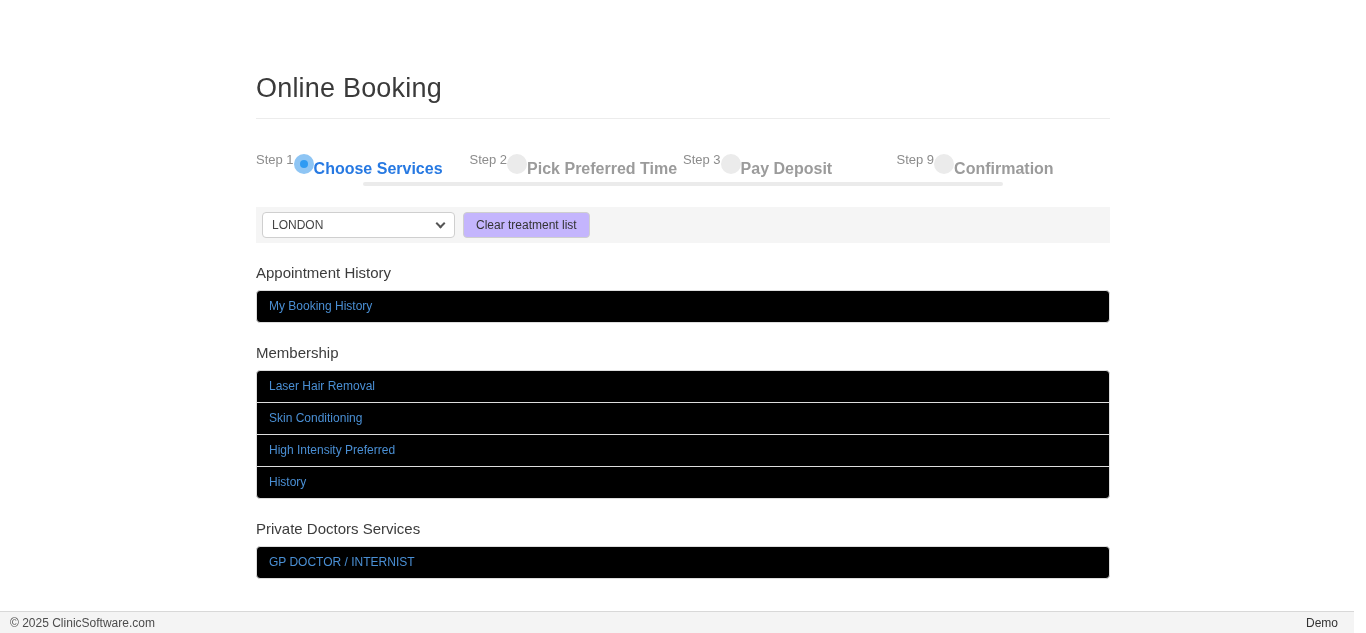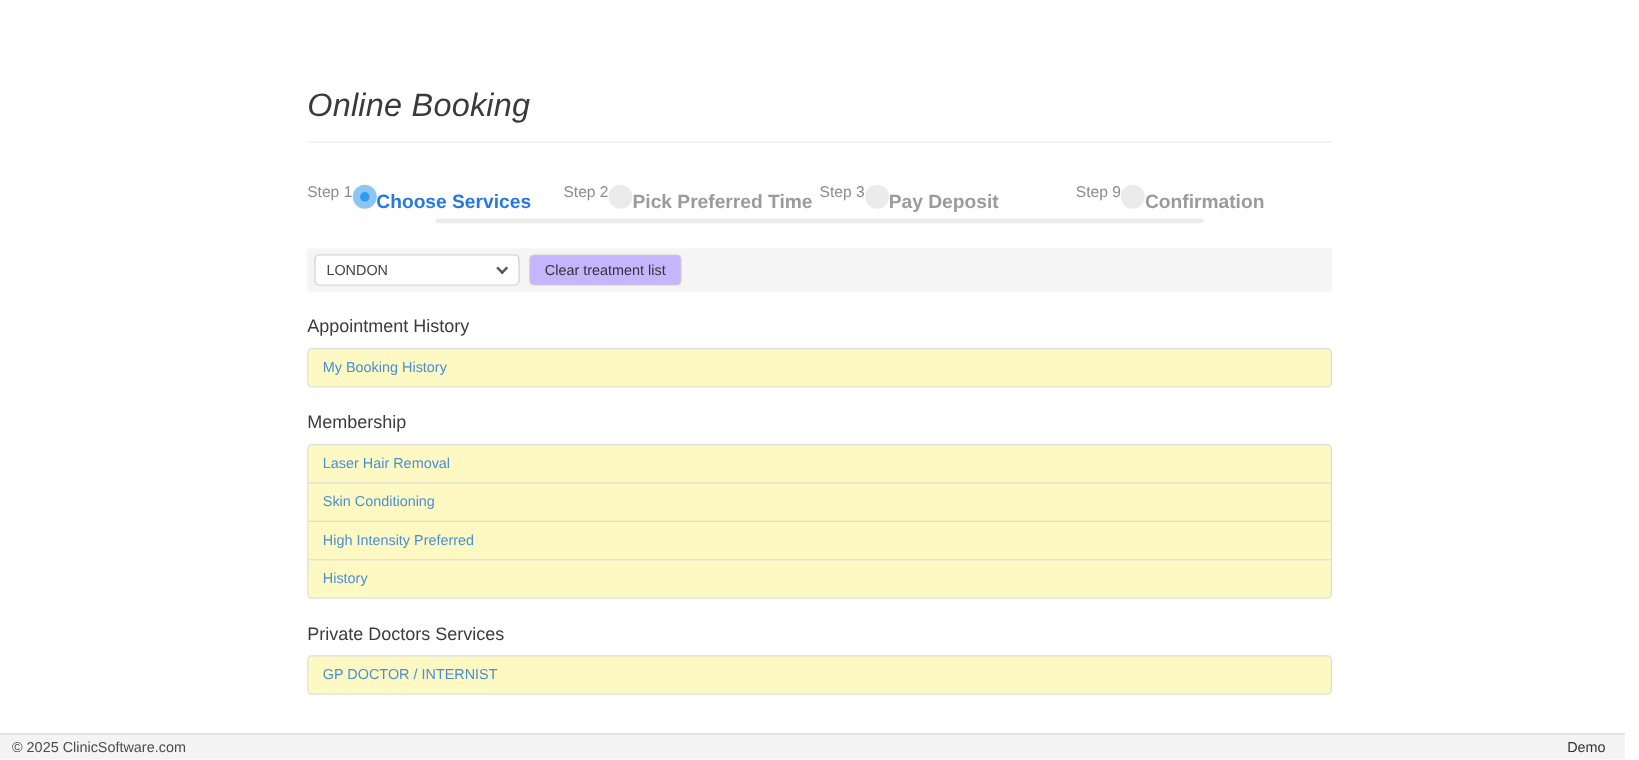--- a/index.html
+++ b/index.html
@@ -8,21 +8,21 @@
     background: #ffffff;
     font-family: "Liberation Sans", sans-serif;
     overflow: hidden;
     position: relative;
   }
   .container { width: 854px; margin: 0 auto; padding-top: 72px; }
 
   
   .page-title {
     font-size: 27px; font-weight: 400; color: #3a3a3a;
-    letter-spacing: 0.2px; line-height: 32px; font-style: italic;
+    letter-spacing: 0.2px; line-height: 32px;
   }
   .title-rule { border: none; border-top: 1px solid #ececec; margin-top: 14px; }
 
   
   .stepper { display: flex; margin-top: 33px; position: relative; }
   .stepper .track {
     position: absolute; left: 12.5%; right: 12.5%;
     top: 30px; height: 4px; background: #ebebeb; border-radius: 2px;
   }
   .step-col { flex: 1; display: flex; flex-direction: row; align-items: center; position: relative; }
@@ -37,21 +37,21 @@
     width: 8px; height: 8px; border-radius: 50%; background: #2f9bf3;
   }
   .step-label { font-size: 16px; font-weight: bold; color: #9b9b9b; margin-top: 11px; line-height: 12px; }
   .step-label.active { color: #2779e2; }
 
   
   .toolbar {
     margin-top: 32px; height: 36px; background: #f5f5f5;
     display: flex; align-items: center; padding-left: 6px;
   }
-  .select-wrap { position: relative; width: 171px; height: 26px; }
+  .select-wrap { position: relative; width: 193px; height: 26px; }
   .location-select {
     width: 100%; height: 100%;
     border: 1px solid #cfcfcf; border-radius: 4px;
     background: #ffffff; color: #444444;
     font-size: 12px; font-family: "Liberation Sans", sans-serif;
     padding: 0 24px 0 9px;
     appearance: none; -webkit-appearance: none; -moz-appearance: none;
   }
   .select-chevron {
     position: absolute; right: 11px; top: 8px;
@@ -66,21 +66,21 @@
     cursor: pointer;
   }
 
   
   .section-heading {
     margin-top: 21px; font-size: 15px; color: #3c3c3c;
     font-weight: 400; line-height: 18px;
   }
   .list-box {
     margin-top: 8px; border: 1px solid #dddddd; border-radius: 4px;
-    background: #fef9c3; overflow: hidden;
+    background: #000000; overflow: hidden;
   }
   .list-item {
     display: block; padding: 9px 12px; font-size: 12px; line-height: 13px;
     color: #4a8fd4; text-decoration: none; cursor: pointer;
   }
   .list-item + .list-item { border-top: 1px solid #dddddd; }
 
   
   .footer {
     position: absolute; left: 0; right: 12px; bottom: 0; height: 22px;

